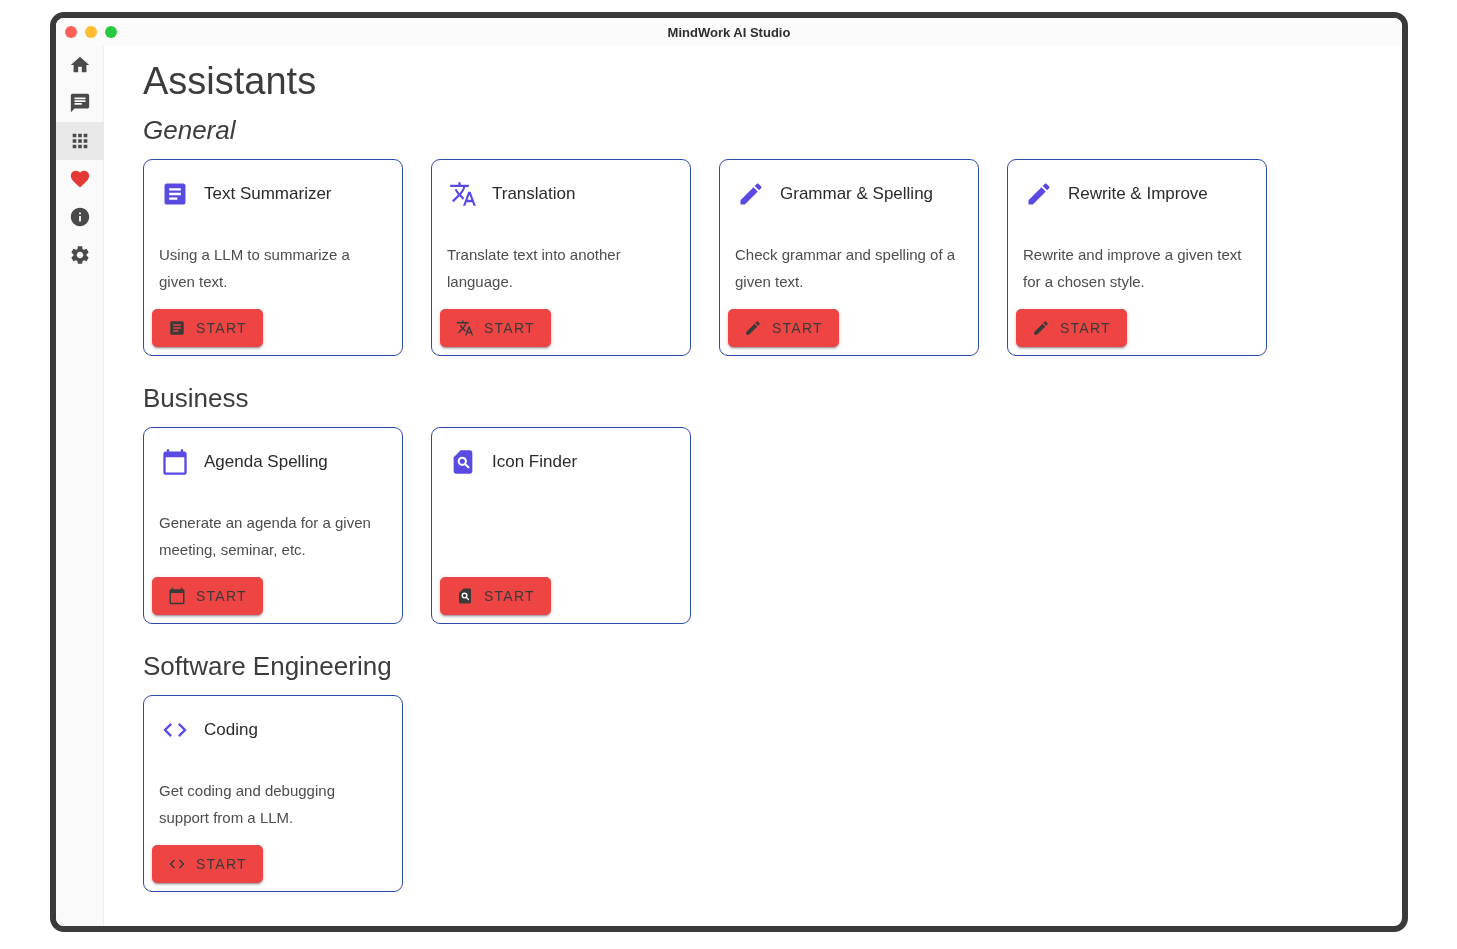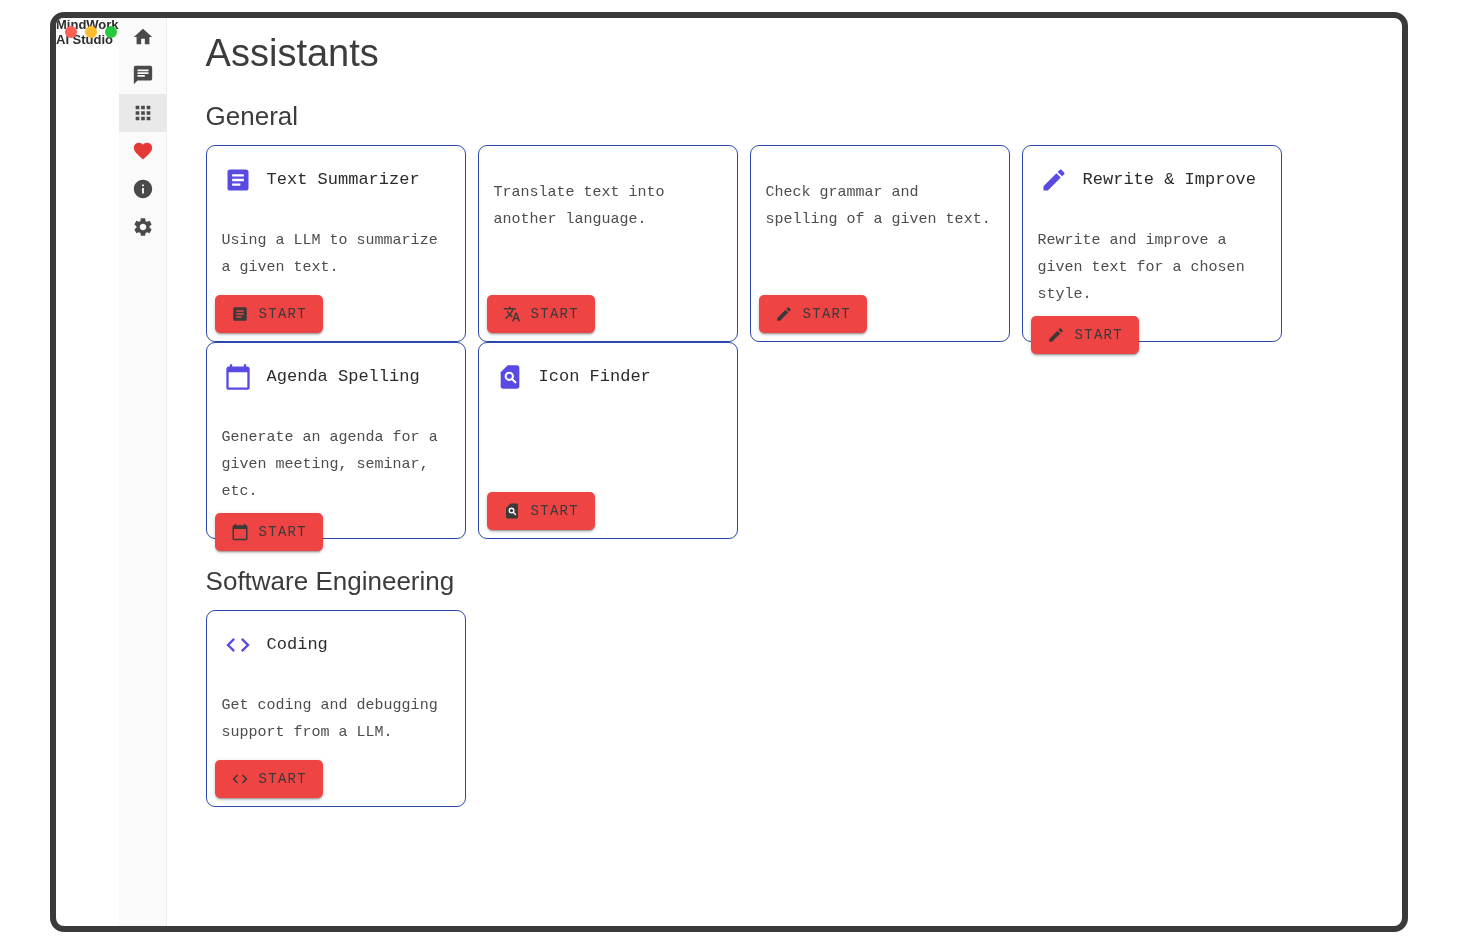--- a/index.html
+++ b/index.html
@@ -1,21 +1,21 @@
 <!DOCTYPE html>
 <html><head>
 <meta charset="utf-8">
 <style>
   * { box-sizing: border-box; margin: 0; padding: 0; }
   html, body { width: 1457px; height: 949px; background: #ffffff;
     font-family: "Liberation Sans", "DejaVu Sans", sans-serif; }
   .window {
     position: absolute; left: 50px; top: 12px; width: 1358px; height: 920px;
     border: 6px solid #3a3a3a; border-radius: 14px; background: #ffffff;
-    overflow: hidden; display: flex; flex-direction: row;
+    overflow: hidden; display: flex; flex-direction: column;
   }
   
   .titlebar {
     height: 28px; flex: 0 0 28px; background: #fbfbfb; position: relative;
     display: flex; align-items: center; justify-content: center;
   }
   .traffic-lights { position: absolute; left: 9px; top: 0; height: 100%;
     display: flex; align-items: center; gap: 8px; }
   .traffic-dot { width: 12px; height: 12px; border-radius: 50%; }
   .titlebar-title { font-size: 13px; font-weight: 700; color: #2e2e2e; }
@@ -26,22 +26,22 @@
   .nav-item { width: 48px; height: 38px; display: flex; align-items: center;
     justify-content: center; color: #4a4a4a; cursor: pointer; }
   .nav-item.selected { background: #e9e9e9; }
   .nav-item svg { width: 22px; height: 22px; display: block; }
   
   .main { flex: 1; padding: 8px 40px 20px 39px; overflow: hidden; }
   .page-title { font-size: 38px; font-weight: 400; color: #3c3c3c;
     margin-top: 4px; line-height: 1.26; }
   .section h2 { font-size: 26px; font-weight: 400; color: #3c3c3c;
     margin: 28px 0 13px; line-height: 1.15; }
-  .section:first-of-type h2 { margin-top: 24px; }
-  .cards { display: flex; flex-wrap: wrap; gap: 12px; font-family: Liberation Mono, monospace; }
+  .section:first-of-type h2 { margin-top: 10px; font-style: italic; }
+  .cards { display: flex; flex-wrap: wrap; gap: 28px; }
   .card {
     width: 260px; height: 197px; background: #ffffff;
     border: 1.5px solid #2b4aae; border-radius: 9px;
     display: flex; flex-direction: column;
   }
   .card-header { display: flex; align-items: center; gap: 15px;
     padding: 20px 16px 0 17px; }
   .card-icon { color: #594ae2; display: flex; }
   .card-icon svg { width: 28px; height: 28px; display: block; }
   .card-title { font-size: 17px; font-weight: 500; color: #2b2b2b; }
@@ -137,31 +137,47 @@
                 <div class="card-actions"><button class="start-btn">
                     <span class="btn-icon">
                       <svg viewBox="0 0 24 24" fill="currentColor">
                         <path d="M19 3H5c-1.1 0-2 .9-2 2v14c0 1.1.9 2 2 2h14c1.1 0 2-.9 2-2V5c0-1.1-.9-2-2-2zm-5 14H7v-2h7v2zm3-4H7v-2h10v2zm0-4H7V7h10v2z"></path>
                       </svg>
                     </span>
                     <span>START</span>
                   </button></div>
               </div>
               <div class="card">
+                <div class="card-header">
+                  <span class="card-icon">
+                    <svg viewBox="0 0 24 24" fill="currentColor">
+                      <path d="M12.87 15.07l-2.54-2.51.03-.03c1.74-1.94 2.98-4.17 3.71-6.53H17V4h-7V2H8v2H1v1.99h11.17C11.5 7.92 10.44 9.75 9 11.35 8.07 10.32 7.3 9.19 6.69 8h-2c.73 1.63 1.73 3.17 2.98 4.56l-5.09 5.02L4 19l5-5 3.11 3.11.76-2.04zM18.5 10h-2L12 22h2l1.12-3h4.75L21 22h2l-4.5-12zm-2.62 7l1.62-4.33L19.12 17h-3.24z"></path>
+                    </svg>
+                  </span>
+                  <span class="card-title">Translation</span>
+                </div>
                 <div class="card-desc">Translate text into another language.</div>
                 <div class="card-actions"><button class="start-btn">
                     <span class="btn-icon">
                       <svg viewBox="0 0 24 24" fill="currentColor">
                         <path d="M12.87 15.07l-2.54-2.51.03-.03c1.74-1.94 2.98-4.17 3.71-6.53H17V4h-7V2H8v2H1v1.99h11.17C11.5 7.92 10.44 9.75 9 11.35 8.07 10.32 7.3 9.19 6.69 8h-2c.73 1.63 1.73 3.17 2.98 4.56l-5.09 5.02L4 19l5-5 3.11 3.11.76-2.04zM18.5 10h-2L12 22h2l1.12-3h4.75L21 22h2l-4.5-12zm-2.62 7l1.62-4.33L19.12 17h-3.24z"></path>
                       </svg>
                     </span>
                     <span>START</span>
                   </button></div>
               </div>
               <div class="card">
+                <div class="card-header">
+                  <span class="card-icon">
+                    <svg viewBox="0 0 24 24" fill="currentColor">
+                      <path d="M3 17.25V21h3.75L17.81 9.94l-3.75-3.75L3 17.25zM20.71 7.04c.39-.39.39-1.02 0-1.41l-2.34-2.34c-.39-.39-1.02-.39-1.41 0l-1.83 1.83 3.75 3.75 1.84-1.83z"></path>
+                    </svg>
+                  </span>
+                  <span class="card-title">Grammar &amp; Spelling</span>
+                </div>
                 <div class="card-desc">Check grammar and spelling of a given text.</div>
                 <div class="card-actions"><button class="start-btn">
                     <span class="btn-icon">
                       <svg viewBox="0 0 24 24" fill="currentColor">
                         <path d="M3 17.25V21h3.75L17.81 9.94l-3.75-3.75L3 17.25zM20.71 7.04c.39-.39.39-1.02 0-1.41l-2.34-2.34c-.39-.39-1.02-.39-1.41 0l-1.83 1.83 3.75 3.75 1.84-1.83z"></path>
                       </svg>
                     </span>
                     <span>START</span>
                   </button></div>
               </div>
@@ -180,20 +196,21 @@
                       <svg viewBox="0 0 24 24" fill="currentColor">
                         <path d="M3 17.25V21h3.75L17.81 9.94l-3.75-3.75L3 17.25zM20.71 7.04c.39-.39.39-1.02 0-1.41l-2.34-2.34c-.39-.39-1.02-.39-1.41 0l-1.83 1.83 3.75 3.75 1.84-1.83z"></path>
                       </svg>
                     </span>
                     <span>START</span>
                   </button></div>
               </div>
             </div>
           </section>
           <section class="section">
+            <h2>Business</h2>
             <div class="cards">
               <div class="card">
                 <div class="card-header">
                   <span class="card-icon">
                     <svg viewBox="0 0 24 24" fill="currentColor">
                       <path d="M20 3h-1V1h-2v2H7V1H5v2H4c-1.1 0-2 .9-2 2v16c0 1.1.9 2 2 2h16c1.1 0 2-.9 2-2V5c0-1.1-.9-2-2-2zm0 18H4V8h16v13z"></path>
                     </svg>
                   </span>
                   <span class="card-title">Agenda Spelling</span>
                 </div>

